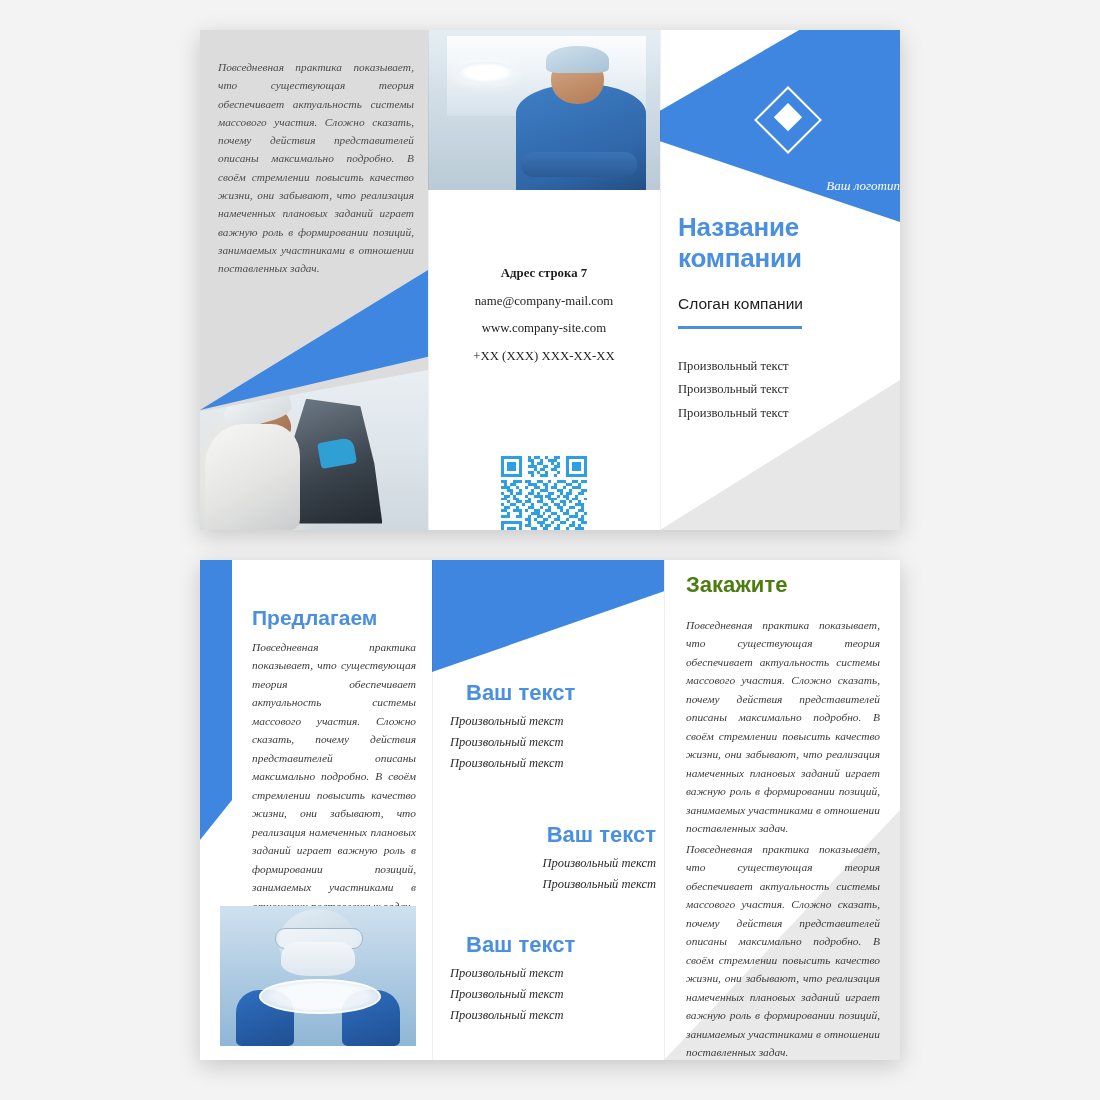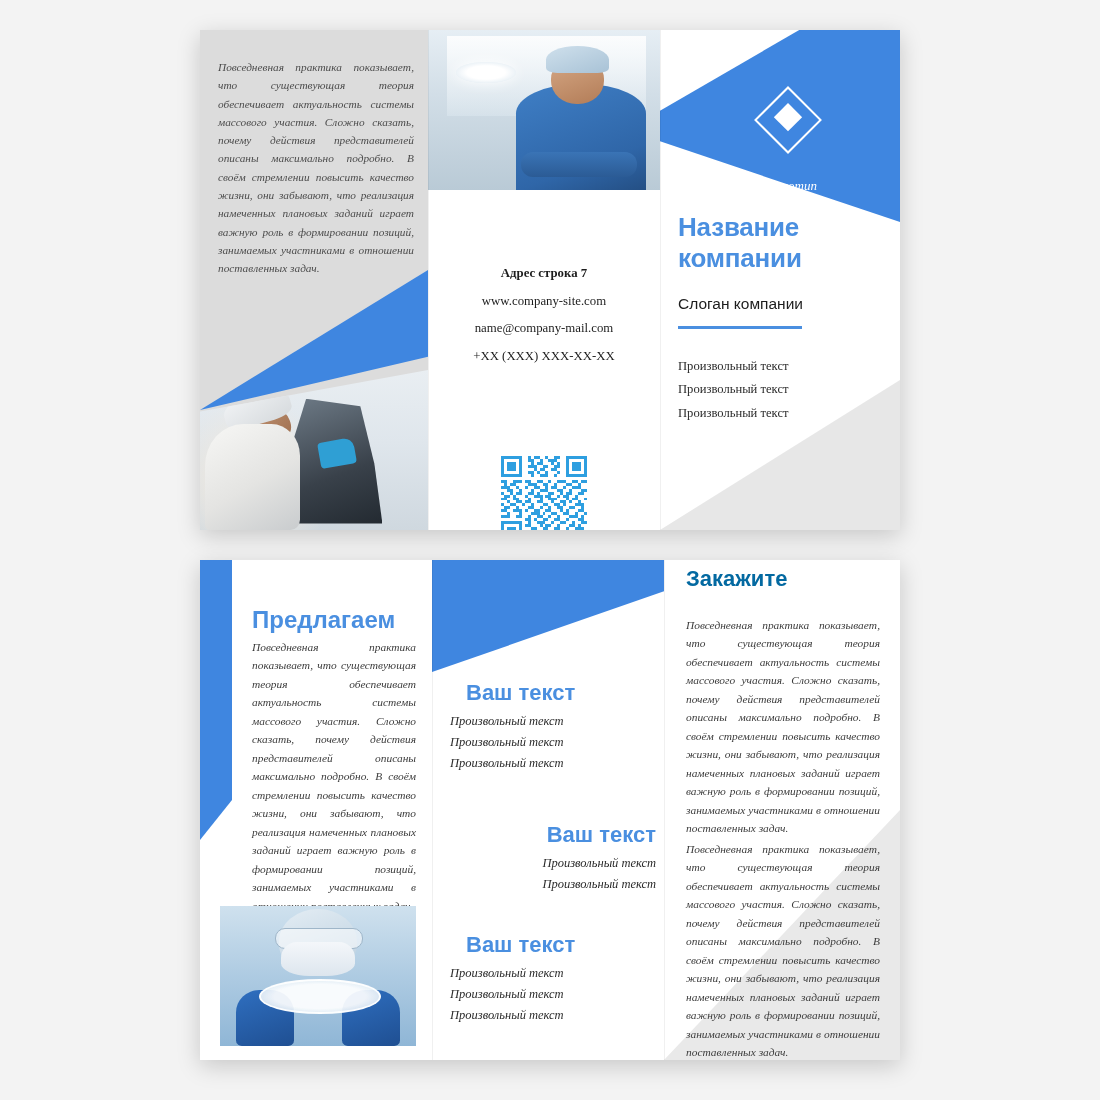--- a/index.html
+++ b/index.html
@@ -279,21 +279,21 @@
     content: "";
     position: absolute;
     left: 10px; top: 10px;
     width: 20px; height: 20px;
     background: #ffffff;
   }
   .o-logo-text {
     position: absolute;
     left: 0; top: 148px;
     width: 240px;
-    text-align: center;
+    text-align: right;
     color: #ffffff;
     font-family: "Liberation Serif", serif;
     font-style: italic;
     font-size: 13px;
   }
   .o-company-name {
     position: absolute;
     left: 18px;
     top: 182px;
     width: 210px;
@@ -361,21 +361,21 @@
     content: "";
     position: absolute;
     left: 0; top: 240px;
     width: 32px; height: 40px;
     background: #3f86e0;
     clip-path: polygon(0 0, 100% 0, 0 100%);
   }
   .i-left-title {
     position: absolute;
     left: 52px; top: 46px;
-    font-size: 24px;
+    font-size: 21px;
     font-weight: bold;
     color: #4a8fe0;
   }
   .i-left-body {
     position: absolute;
     left: 52px; top: 78px;
     width: 164px;
     font-family: "Liberation Serif", serif;
     font-style: italic;
     font-size: 11.4px;
@@ -413,24 +413,24 @@
     font-style: italic;
     font-size: 12.5px;
     color: #2b2b2b;
   }
   #i-block-1 { left: 18px; top: 120px; text-align: left; }
   #i-block-2 { left: 8px;  top: 262px; text-align: right; width: 216px; }
   #i-block-3 { left: 18px; top: 372px; text-align: left; }
 
   .i-right-title {
     position: absolute;
-    left: 22px; top: 6px;
+    left: 22px; top: 12px;
     font-size: 22px;
     font-weight: bold;
-    color: #0369a1;
+    color: #4d7c0f;
   }
   .i-right-p1 {
     position: absolute;
     left: 22px; top: 56px;
     width: 194px;
     font-family: "Liberation Serif", serif;
     font-style: italic;
     font-size: 11.4px;
     line-height: 1.62;
     color: #3c3c3c;
@@ -490,22 +490,22 @@
           <div class="ceiling-lamp"></div>
           <div class="surgeon-body"></div>
           <div class="surgeon-arms"></div>
           <div class="surgeon-head"></div>
           <div class="surgeon-cap"></div>
         </div>
       </div>
 
       <div class="o-mid-contacts">
         <div class="bold">Адрес строка 7</div>
+        <div>name@company-mail.com</div>
         <div>www.company-site.com</div>
-        <div>name@company-mail.com</div>
         <div>+XX (XXX) XXX-XX-XX</div>
 
         <div class="qr">
           <svg viewBox="0 0 29 29" width="86" height="86" shape-rendering="crispEdges">
             <rect width="29" height="29" fill="#ffffff"></rect>
             <g fill="#2e9fe0">
               <rect x="0" y="0" width="7" height="1"></rect>
                 <rect x="0" y="6" width="7" height="1"></rect>
               <rect x="0" y="0" width="1" height="7"></rect>
                 <rect x="6" y="0" width="1" height="7"></rect>

